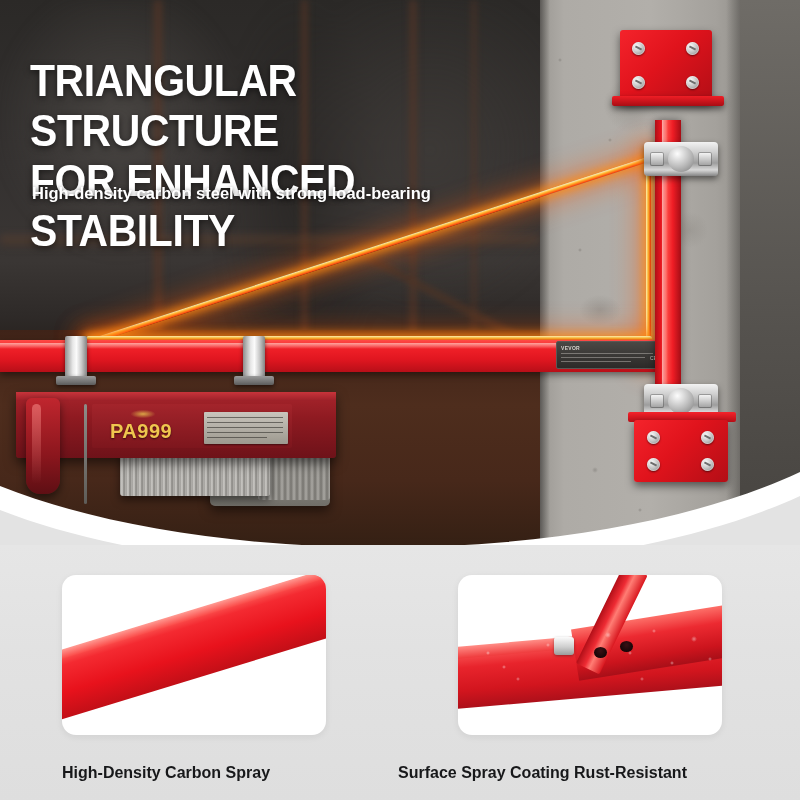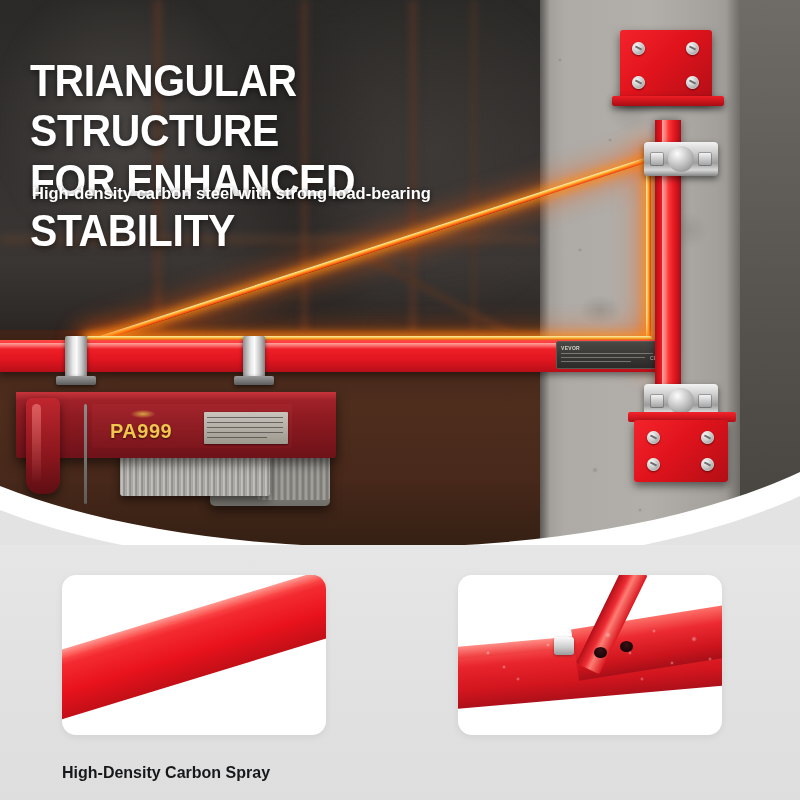--- a/index.html
+++ b/index.html
@@ -378,14 +378,15 @@
     <div class="bar2-top"></div>
     <div class="bar2b"></div>
     <div class="diag-arm"></div>
     <div class="hexbolt"></div>
     <div class="hole h1"></div>
     <div class="hole h2"></div>
     <div class="wet"></div>
   </div>
 
   <div class="caption cap1">High-Density Carbon Spray</div>
+  <div class="caption cap2">Surface Spray Coating Rust-Resistant</div>
 
 </div>
 
 </body></html>

